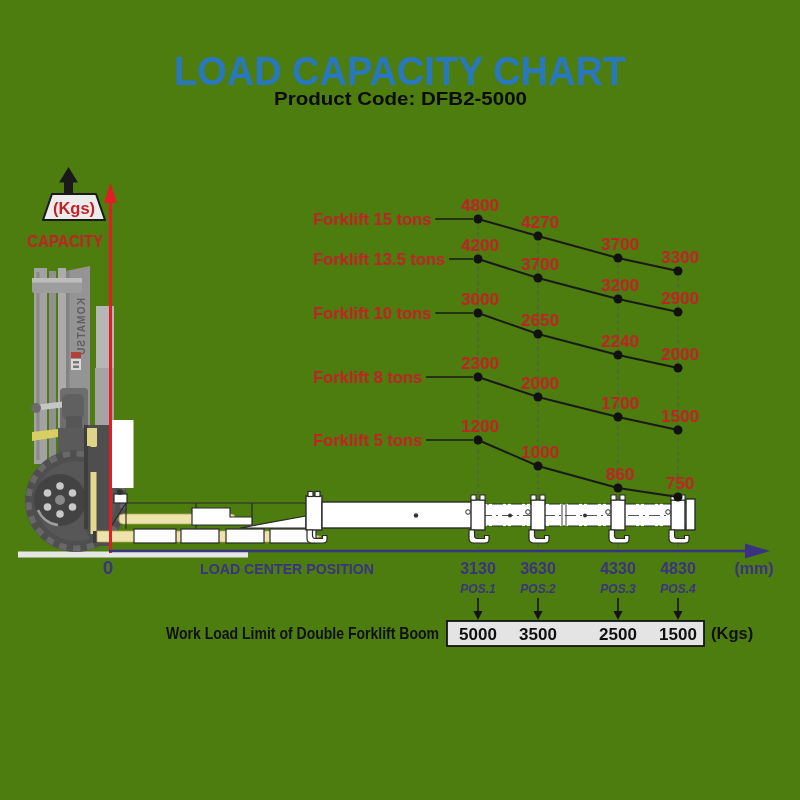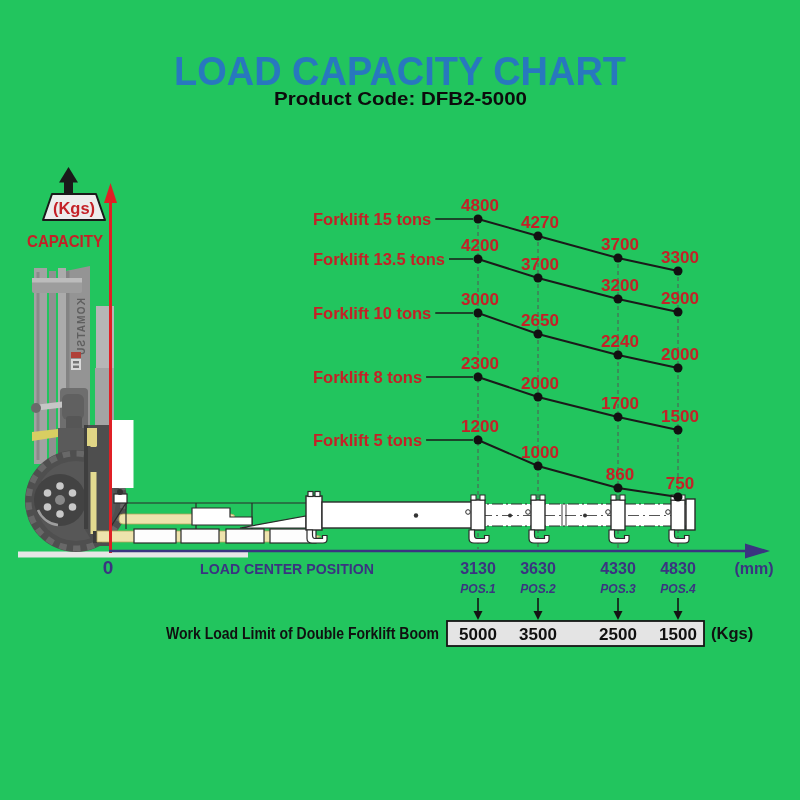--- a/index.html
+++ b/index.html
@@ -1,16 +1,16 @@
 <!DOCTYPE html>
 <html><head>
 <meta charset="utf-8">
 <style>
   html,body{margin:0;padding:0;background:#fff;}
-  .canvas{position:relative;width:800px;height:800px;background:#22c55e;overflow:hidden;
+  .canvas{position:relative;width:800px;height:800px;background:#4d7c0f;overflow:hidden;
           font-family:"Liberation Sans",sans-serif;}
   svg text{font-family:"Liberation Sans",sans-serif;}
   .title-text{font-size:41px;font-weight:bold;fill:var(--title-blue);}
   .subtitle-text{font-size:18px;font-weight:bold;fill:#0c0c0c;}
   .red-label{font-size:16.5px;font-weight:bold;fill:var(--text-red);}
   .value-label{font-size:17px;font-weight:bold;fill:var(--text-red);}
   .series-label{font-size:16.5px;font-weight:bold;fill:var(--text-red);}
   .navy-label{font-size:15px;font-weight:bold;fill:var(--navy);}
   .navy-num{font-size:16px;font-weight:bold;fill:var(--navy);text-anchor:middle;}
   .navy-zero{font-size:19px;font-weight:bold;fill:var(--navy);text-anchor:middle;}

